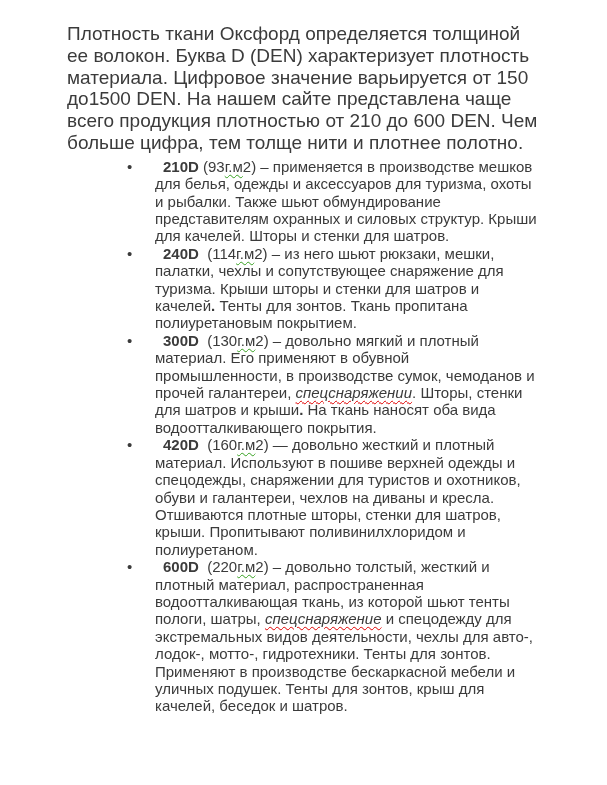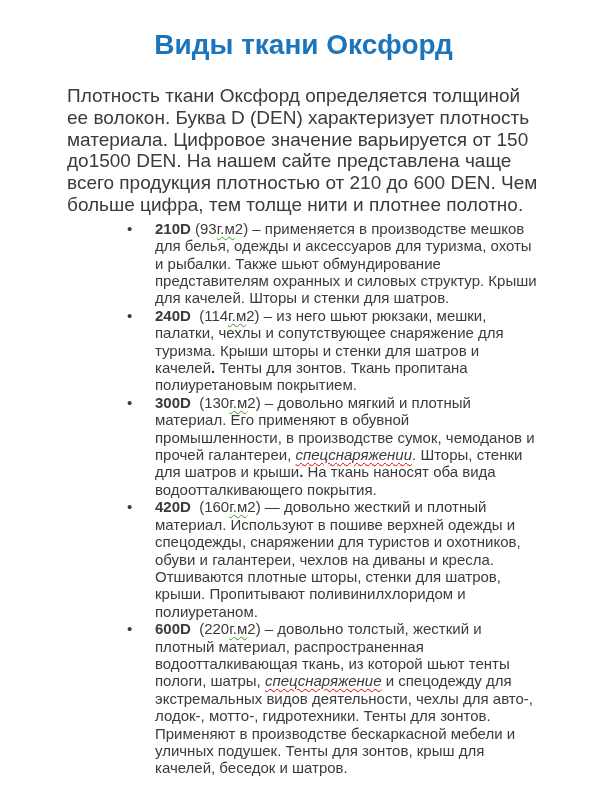--- a/index.html
+++ b/index.html
@@ -43,21 +43,21 @@
     position: relative;
     padding-left: 28px;
     font-size: 15px;
     line-height: 17.4px;
   }
   .bullet-marker {
     position: absolute;
     left: 0;
     top: 0;
   }
-  .item-content { white-space: pre-wrap; }
+  .item-content { white-space: pre-wrap; margin-left: 8px; }
   .seg-bold { font-weight: bold; }
   .seg-spelling {
     text-decoration: underline;
     text-decoration-style: wavy;
     text-decoration-color: var(--c-spell);
     text-decoration-thickness: 1px;
     text-underline-offset: 2px;
     font-style: italic;
   }
   .seg-grammar {
@@ -65,21 +65,20 @@
     text-decoration-style: wavy;
     text-decoration-color: var(--c-grammar);
     text-decoration-thickness: 1px;
     text-underline-offset: 2px;
   }
 </style>
 </head>
 <body>
 
 <div class="page">
-  <h1 class="doc-title">Виды ткани Оксфорд</h1>
   <p class="intro">Плотность ткани Оксфорд определяется толщиной ее волокон. Буква D (DEN) характеризует плотность материала. Цифровое значение варьируется от 150 до1500 DEN. На нашем сайте представлена чаще всего продукция плотностью от 210 до 600 DEN. Чем больше цифра, тем толще нити и плотнее полотно.</p>
   <ul class="density-list">
       <li class="density-item"><span class="bullet-marker">•</span><span class="item-content"><span class="seg seg-bold">210D</span><span class="seg seg-normal"> (93</span><span class="seg seg-grammar">г.м</span><span class="seg seg-normal">2) – применяется в производстве мешков для белья, одежды и аксессуаров для туризма, охоты и рыбалки. Также шьют обмундирование представителям охранных и силовых структур. Крыши для качелей. Шторы и стенки для шатров.</span></span></li>
       <li class="density-item"><span class="bullet-marker">•</span><span class="item-content"><span class="seg seg-bold">240D</span><span class="seg seg-normal">  (114</span><span class="seg seg-grammar">г.м</span><span class="seg seg-normal">2) – из него шьют рюкзаки, мешки, палатки, чехлы и сопутствующее снаряжение для туризма. Крыши шторы и стенки для шатров и качелей</span><span class="seg seg-bold">.</span><span class="seg seg-normal"> Тенты для зонтов. Ткань пропитана полиуретановым покрытием.</span></span></li>
       <li class="density-item"><span class="bullet-marker">•</span><span class="item-content"><span class="seg seg-bold">300D</span><span class="seg seg-normal">  (130</span><span class="seg seg-grammar">г.м</span><span class="seg seg-normal">2) – довольно мягкий и плотный материал. Его применяют в обувной промышленности, в производстве сумок, чемоданов и прочей галантереи, </span><span class="seg seg-spelling">спецснаряжении</span><span class="seg seg-normal">. Шторы, стенки для шатров и крыши</span><span class="seg seg-bold">.</span><span class="seg seg-normal"> На ткань наносят оба вида водоотталкивающего покрытия.</span></span></li>
       <li class="density-item"><span class="bullet-marker">•</span><span class="item-content"><span class="seg seg-bold">420D</span><span class="seg seg-normal">  (160</span><span class="seg seg-grammar">г.м</span><span class="seg seg-normal">2) — довольно жесткий и плотный материал. Используют в пошиве верхней одежды и спецодежды, снаряжении для туристов и охотников, обуви и галантереи, чехлов на диваны и кресла. Отшиваются плотные шторы, стенки для шатров, крыши. Пропитывают поливинилхлоридом и полиуретаном.</span></span></li>
       <li class="density-item"><span class="bullet-marker">•</span><span class="item-content"><span class="seg seg-bold">600D</span><span class="seg seg-normal">  (220</span><span class="seg seg-grammar">г.м</span><span class="seg seg-normal">2) – довольно толстый, жесткий и плотный материал, распространенная водоотталкивающая ткань, из которой шьют тенты пологи, шатры, </span><span class="seg seg-spelling">спецснаряжение</span><span class="seg seg-normal"> и спецодежду для экстремальных видов деятельности, чехлы для авто-, лодок-, мотто-, гидротехники. Тенты для зонтов. Применяют в производстве бескаркасной мебели и уличных подушек. Тенты для зонтов, крыш для качелей, беседок и шатров.</span></span></li>
     </ul>
 </div>
 

